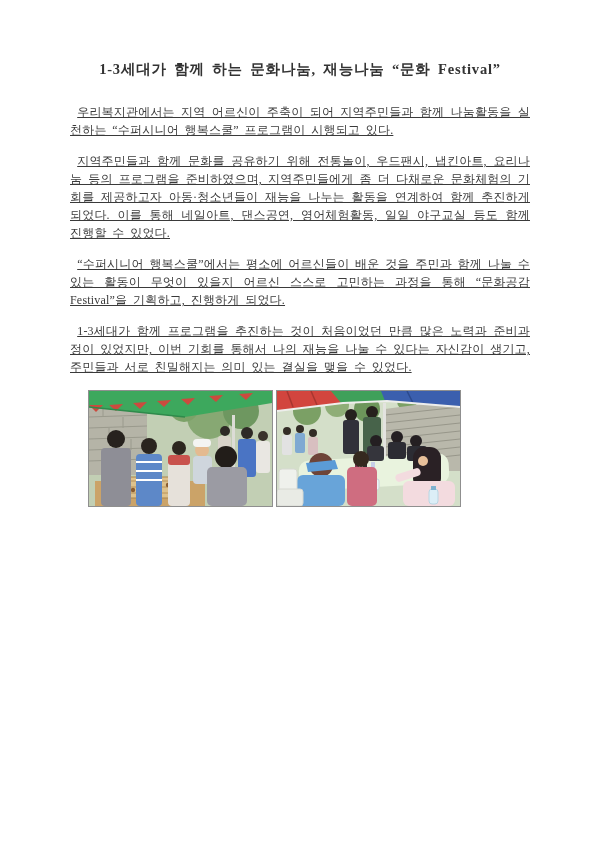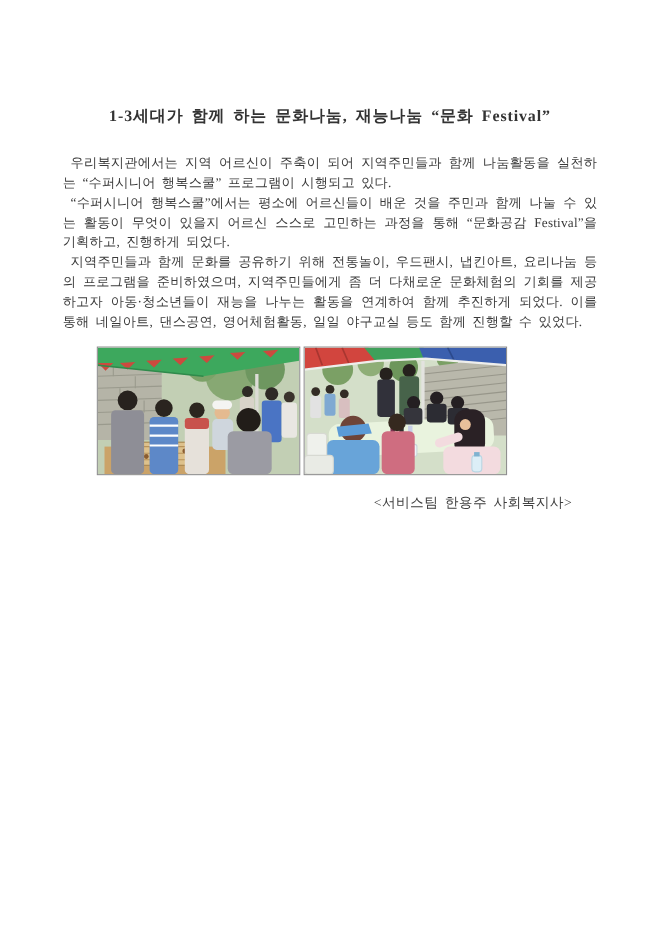--- a/index.html
+++ b/index.html
@@ -7,39 +7,40 @@
     position:relative;
     width:600px;height:849px;
     margin:0 auto;
     background:#ffffff;
     overflow:hidden;
     font-family:"Liberation Serif","DejaVu Serif",serif;
     color:#3a3a3a;
     box-sizing:border-box;
   }
   .doc-title{
-    margin:96px 40px 0 40px;
+    margin:60px 40px 0 40px;
     text-align:center;
     font-size:14.5px;
     font-weight:700;
     letter-spacing:0.8px;
     word-spacing:3px;
     color:#333333;
   }
   .body-text{
     margin:24px 57px 0 57px;
     text-align:justify;
     font-size:12px;
     line-height:18px;
     letter-spacing:0.2px;
     word-spacing:2.5px;
   }
   .body-text p{
-    margin:0;
+    margin:13px;
     text-indent:0.6em;
+    text-decoration:underline;
   }
   .photo-row{
     margin:14px 0 0 88px;
     display:flex;
     gap:3px;
   }
   .photo-frame{
     width:183px;height:115px;
     border:1px solid #8f8f8f;
     background:#fff;
@@ -59,22 +60,23 @@
 </style>
 </head>
 <body>
 
 <div class="page">
 
   <div class="doc-title">1-3세대가 함께 하는 문화나눔, 재능나눔 “문화 Festival”</div>
 
   <div class="body-text">
     <p>우리복지관에서는 지역 어르신이 주축이 되어 지역주민들과 함께 나눔활동을 실천하는 “수퍼시니어 행복스쿨” 프로그램이 시행되고 있다.</p>
+    <p>지역주민들과 함께 문화를 공유하기 위해 전통놀이, 우드팬시, 냅킨아트, 요리나눔 등의 프로그램을 준비하였으며, 지역주민들에게 좀 더 다채로운 문화체험의 기회를 제공하고자 아동·청소년들이 재능을 나누는 활동을 연계하여 함께 추진하게 되었다. 이를 통해 네일아트, 댄스공연, 영어체험활동, 일일 야구교실 등도 함께 진행할 수 있었다.</p>
     <p>“수퍼시니어 행복스쿨”에서는 평소에 어르신들이 배운 것을 주민과 함께 나눌 수 있는 활동이 무엇이 있을지 어르신 스스로 고민하는 과정을 통해 “문화공감 Festival”을 기획하고, 진행하게 되었다.</p>
-    <p>지역주민들과 함께 문화를 공유하기 위해 전통놀이, 우드팬시, 냅킨아트, 요리나눔 등의 프로그램을 준비하였으며, 지역주민들에게 좀 더 다채로운 문화체험의 기회를 제공하고자 아동·청소년들이 재능을 나누는 활동을 연계하여 함께 추진하게 되었다. 이를 통해 네일아트, 댄스공연, 영어체험활동, 일일 야구교실 등도 함께 진행할 수 있었다.</p>
+    <p>1-3세대가 함께 프로그램을 추진하는 것이 처음이었던 만큼 많은 노력과 준비과정이 있었지만, 이번 기회를 통해서 나의 재능을 나눌 수 있다는 자신감이 생기고, 주민들과 서로 친밀해지는 의미 있는 결실을 맺을 수 있었다.</p>
   </div>
 
   <div class="photo-row">
 
     <div class="photo-frame" aria-label="전통놀이 부스에서 나무 놀이판 주위에 모인 아이들 (녹색 천막, 돌담 배경)">
       <svg viewBox="0 0 183 115" preserveAspectRatio="none">
         <rect width="183" height="115" fill="#c2cfb4"></rect>
         <circle cx="120" cy="26" r="22" fill="#87a873"></circle>
         <circle cx="152" cy="20" r="18" fill="#6e9760"></circle>
         <circle cx="95" cy="16" r="15" fill="#7ca268"></circle>
@@ -223,15 +225,14 @@
         <rect x="2" y="78" width="18" height="26" rx="3" fill="#eff1ec" stroke="#d7d9d2" stroke-width="1"></rect>
         <rect x="0" y="98" width="26" height="17" rx="3" fill="#e9ebe5" stroke="#d7d9d2" stroke-width="1"></rect>
 
         <rect x="152" y="98" width="9" height="15" rx="3" fill="#dceef7" stroke="#b9d6e3" stroke-width="1"></rect>
         <rect x="154" y="95" width="5" height="4" fill="#7fb2d0"></rect>
       </svg>
     </div>
 
   </div>
 
-  <div class="caption">&lt;서비스팀 한용주 사회복지사&gt;</div>
 
 </div>
 
 </body></html>

